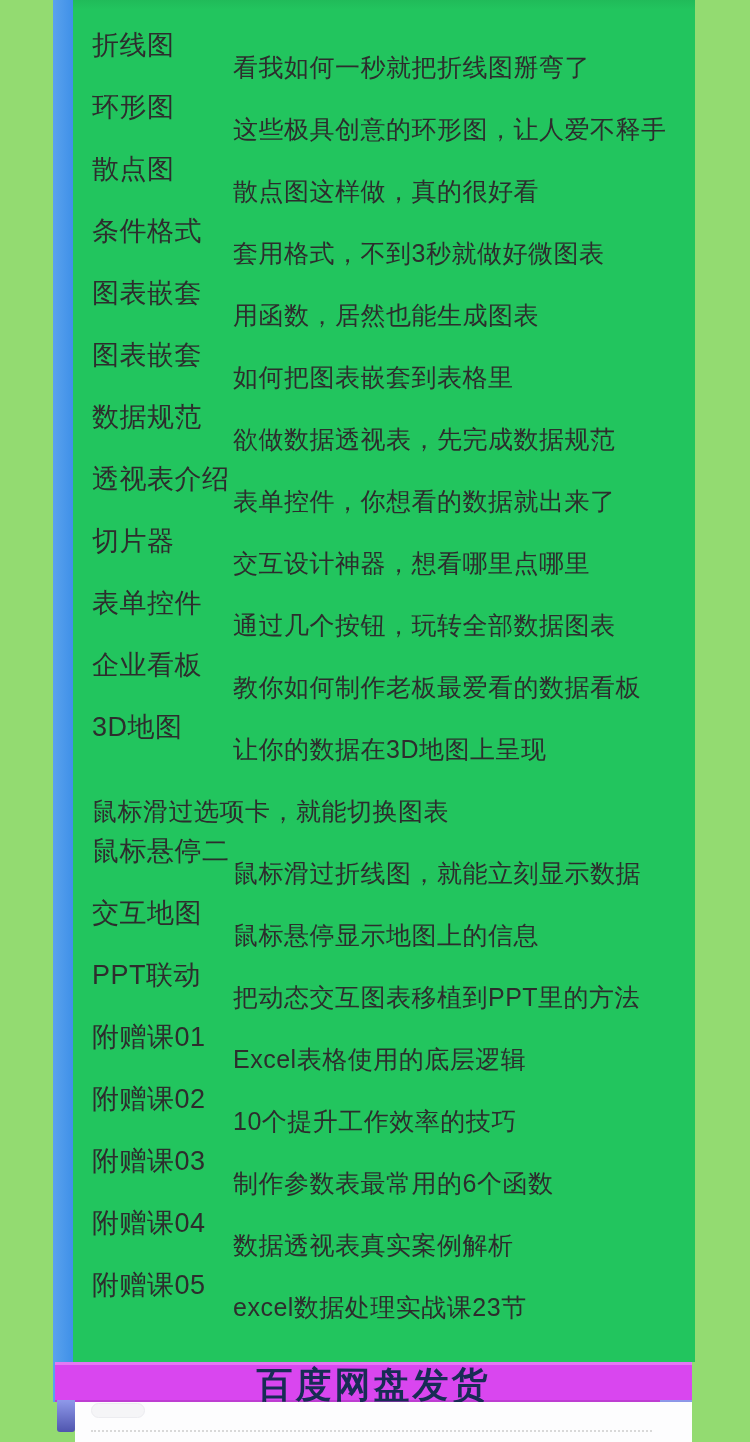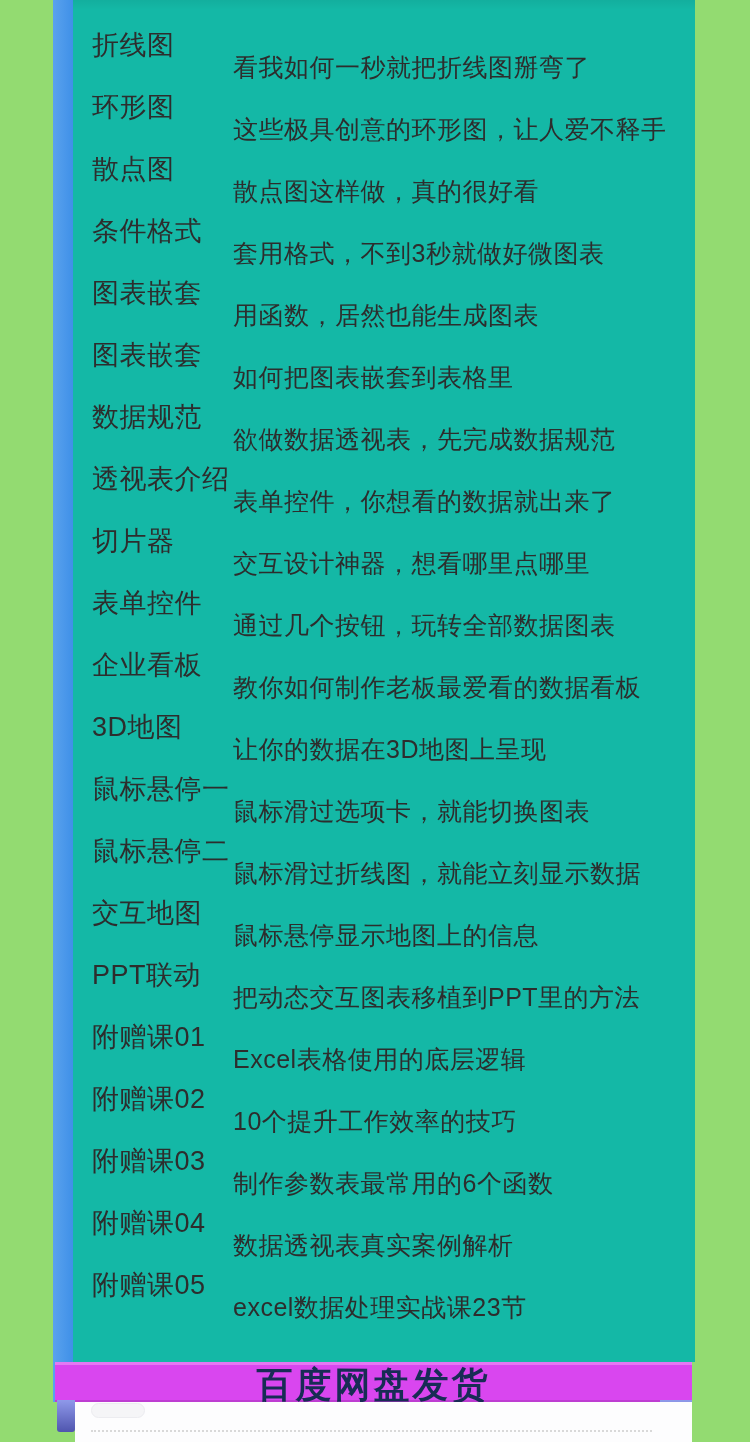--- a/index.html
+++ b/index.html
@@ -9,21 +9,21 @@
     background:#93db71;
     overflow:hidden;
     font-family:"Liberation Sans","DejaVu Sans",sans-serif;
   }
   .side-strip{
     position:absolute;left:53px;top:0;width:20px;height:1402px;
     background:linear-gradient(to right,#5aa2ee,#3f90e8);
   }
   .main-card{
     position:absolute;left:73px;top:0;width:622px;height:1362px;
-    background:#14b8a6;
+    background:#22c55e;
   }
   .main-card::before{
     content:"";position:absolute;left:0;top:0;right:0;height:10px;
     background:linear-gradient(to bottom,rgba(0,0,0,.05),rgba(0,0,0,0));
   }
   .rows{padding-top:14px;}
   .row{
     display:flex;align-items:center;height:62px;
     padding-left:19px;white-space:nowrap;
   }
@@ -126,21 +126,20 @@
         <div class="label">企业看板</div>
         <div class="desc">教你如何制作老板最爱看的数据看板</div>
       </div>
 
       <div class="row">
         <div class="label">3D地图</div>
         <div class="desc">让你的数据在3D地图上呈现</div>
       </div>
 
       <div class="row">
-        <div class="label">鼠标悬停一</div>
         <div class="desc">鼠标滑过选项卡，就能切换图表</div>
       </div>
 
       <div class="row">
         <div class="label">鼠标悬停二</div>
         <div class="desc">鼠标滑过折线图，就能立刻显示数据</div>
       </div>
 
       <div class="row">
         <div class="label">交互地图</div>

